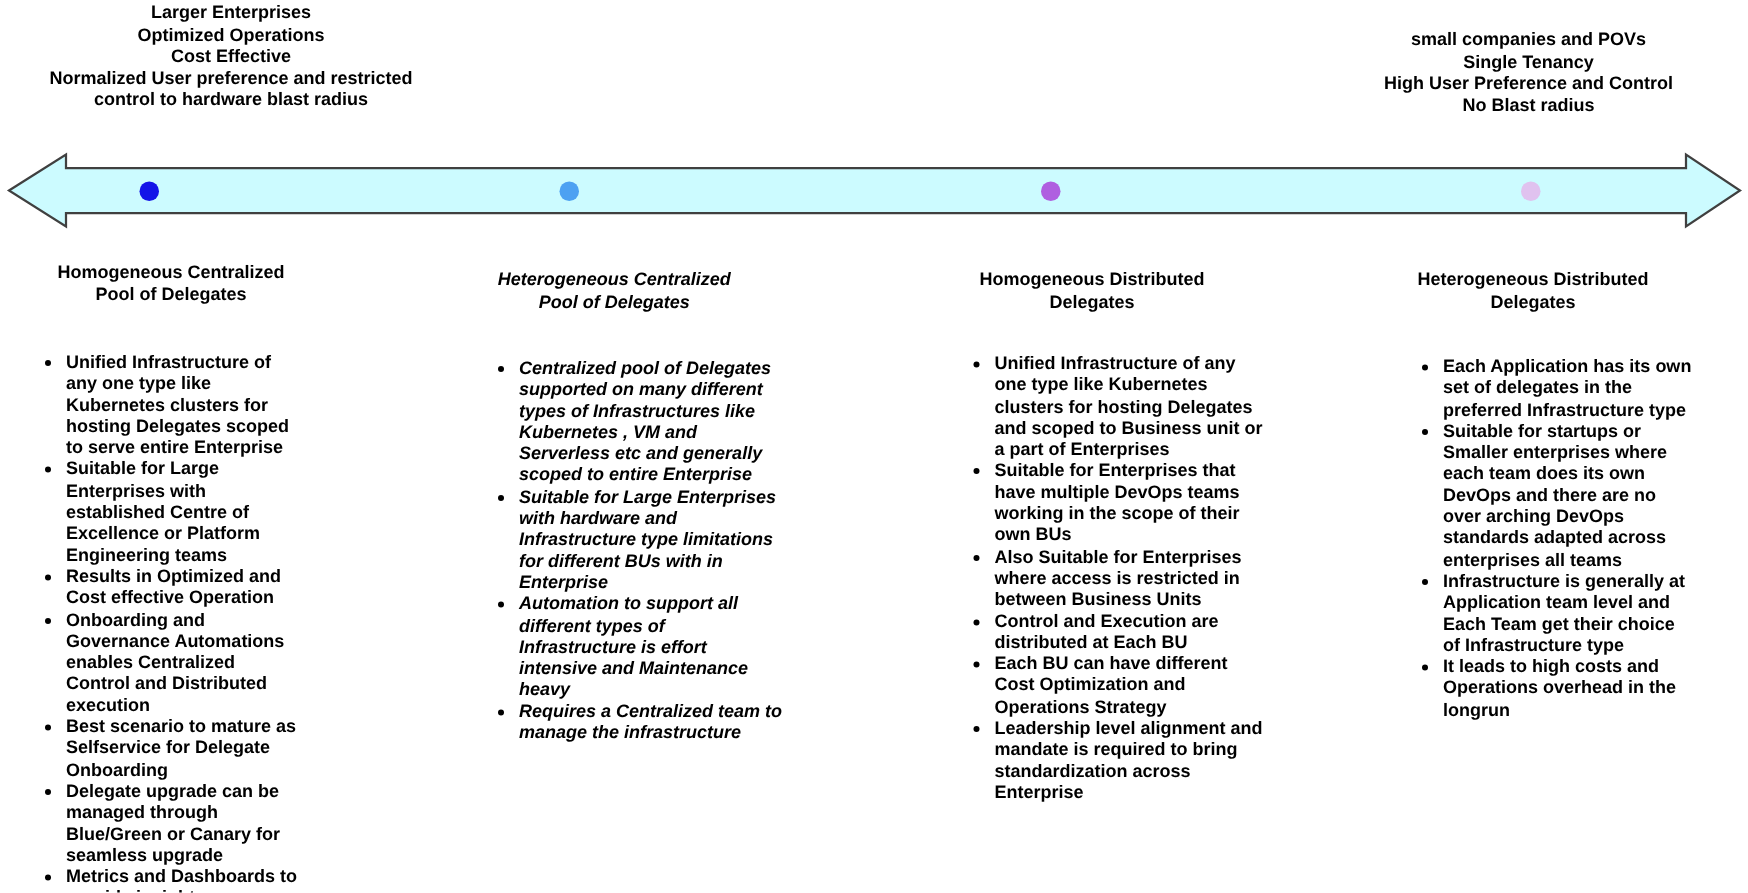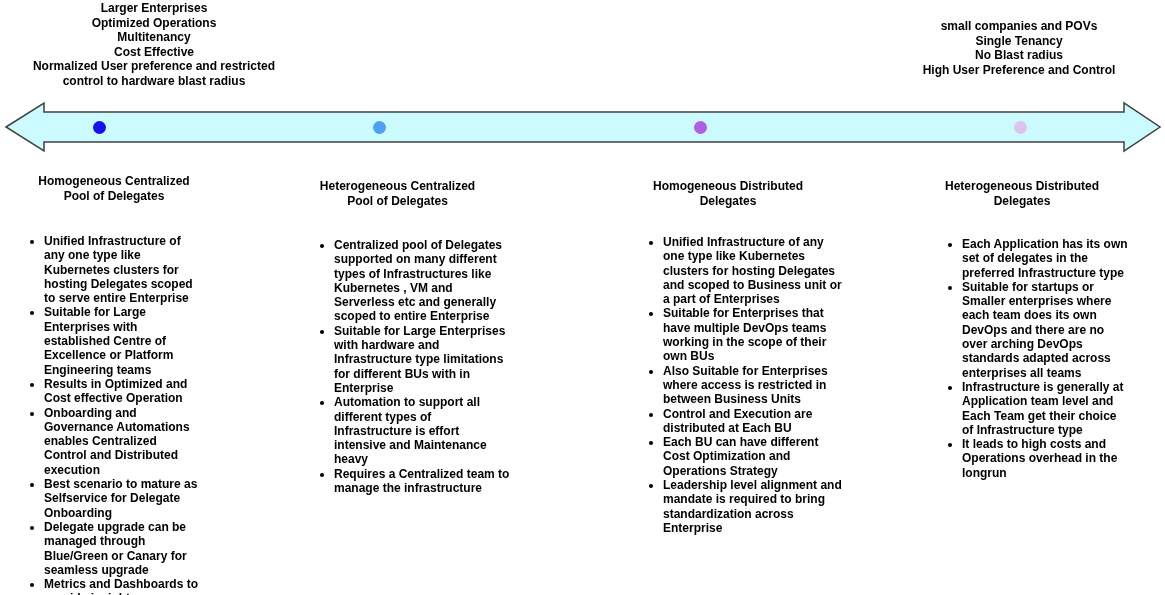--- a/index.html
+++ b/index.html
@@ -30,21 +30,21 @@
     border-radius: 50%;
     top: 120.5px;
   }
   .dot1 { left: 92.5px; }
   .dot2 { left: 372.5px; }
   .dot3 { left: 693.5px; }
   .dot4 { left: 1013.5px; }
 
   .col { position: absolute; }
   .col1 { left: 10px;  top: 162px; width: 208px; }
-  .col2 { left: 300px; top: 167px; width: 195px; }
+  .col2 { left: 312px; top: 167px; width: 195px; font-style: italic; }
   .col3 { left: 629px; top: 167px; width: 198px; }
   .col4 { left: 928px; top: 167px; width: 188px; }
 
   .col-title {
     margin: 12px;
     font-size: 12px;
     font-weight: bold;
     text-align: center;
     line-height: 14.5px;
     white-space: pre-line;
@@ -64,31 +64,30 @@
   .col-list li { margin: 0; padding: 0; }
 </style>
 </head>
 <body>
 
 <div class="canvas">
 
   <div class="top-label left">
       <div class="lbl-line">Larger Enterprises</div>
       <div class="lbl-line">Optimized Operations</div>
-      <div class="lbl-line">Multitenancy</div>
       <div class="lbl-line">Cost Effective</div>
       <div class="lbl-line">Normalized User preference and restricted</div>
       <div class="lbl-line">control  to hardware blast radius</div>
     </div>
 
   <div class="top-label right">
       <div class="lbl-line">small companies and POVs</div>
       <div class="lbl-line">Single Tenancy</div>
+      <div class="lbl-line">High User Preference and Control</div>
       <div class="lbl-line">No Blast radius</div>
-      <div class="lbl-line">High User Preference and Control</div>
     </div>
 
   <svg class="arrow-svg" viewBox="0 0 1165 56" xmlns="http://www.w3.org/2000/svg">
     <polygon stroke-width="1.5" points="6,27 44,3 44,12 1124,12 1124,3 1160,27 1124,51 1124,42 44,42 44,51" fill="#ccfbff" stroke="#404040"></polygon>
   </svg>
 
   <div class="dot dot1" style="background: rgb(20, 20, 232);"></div>
   <div class="dot dot2" style="background: rgb(77, 161, 242);"></div>
   <div class="dot dot3" style="background: rgb(175, 95, 224);"></div>
   <div class="dot dot4" style="background: rgb(224, 194, 239);"></div>

